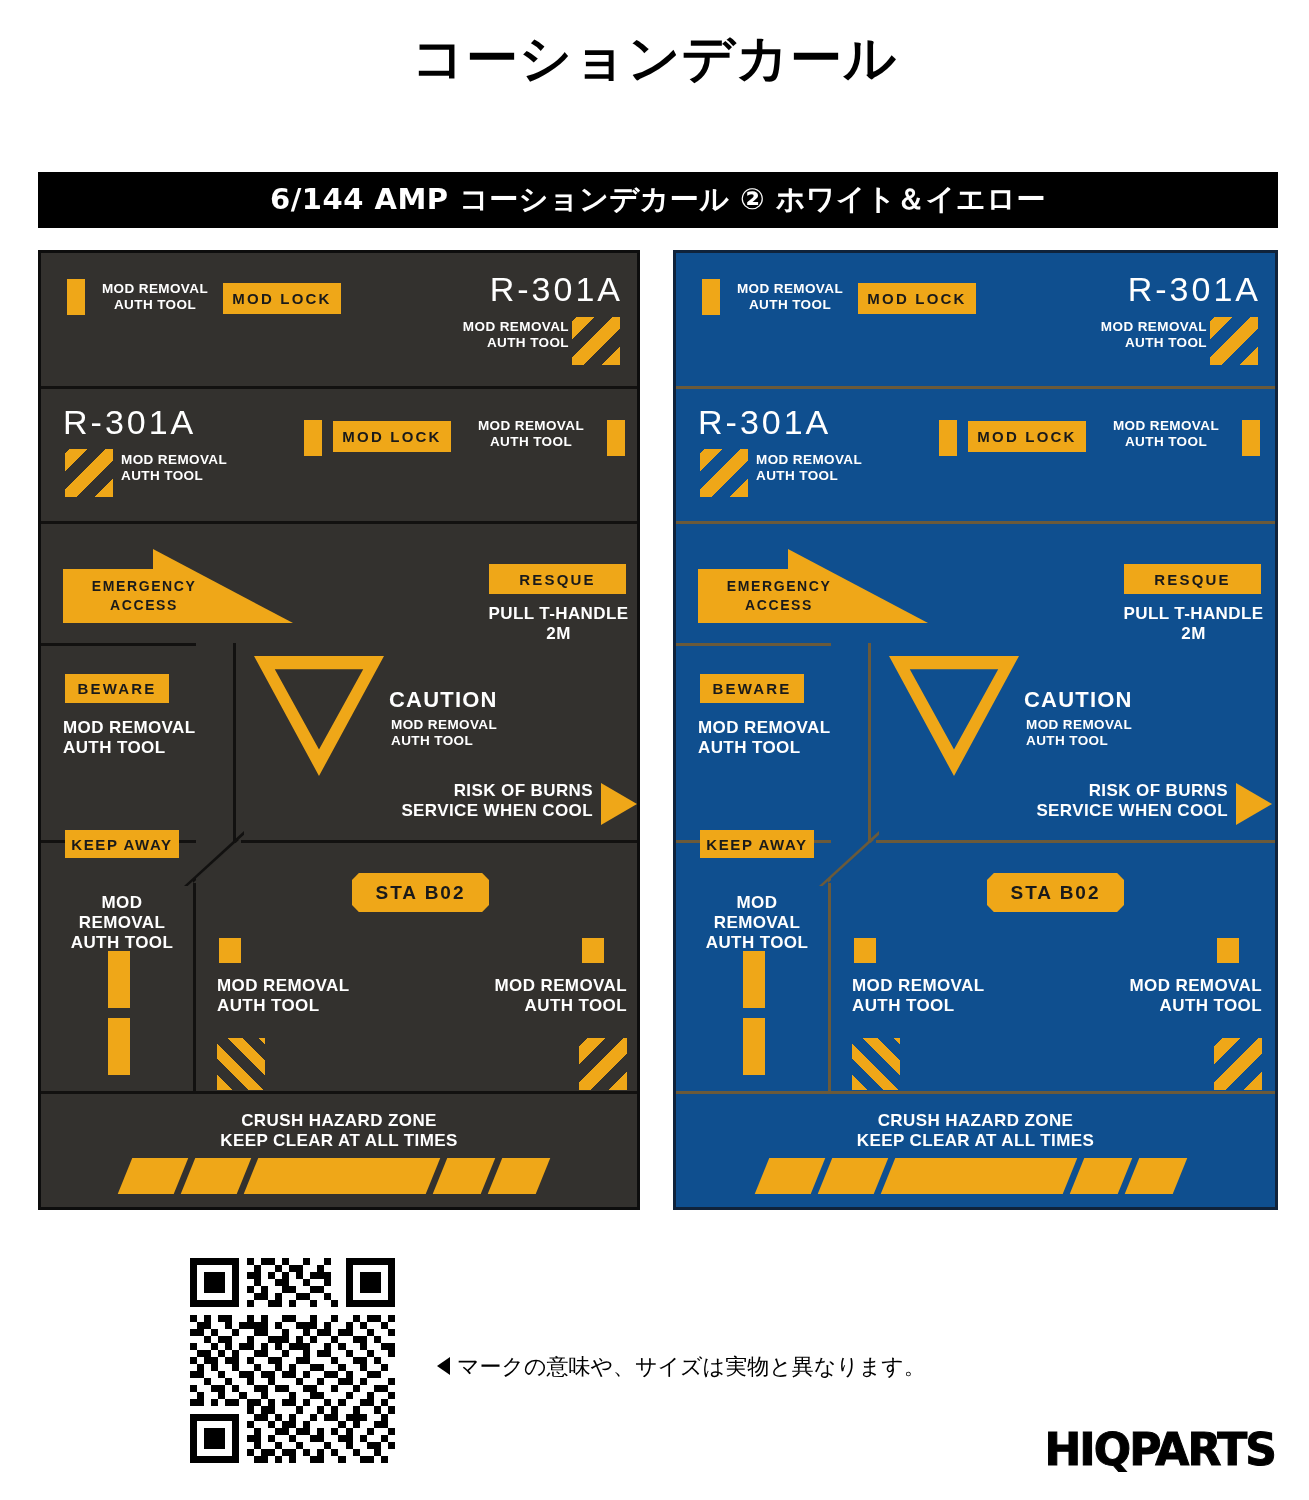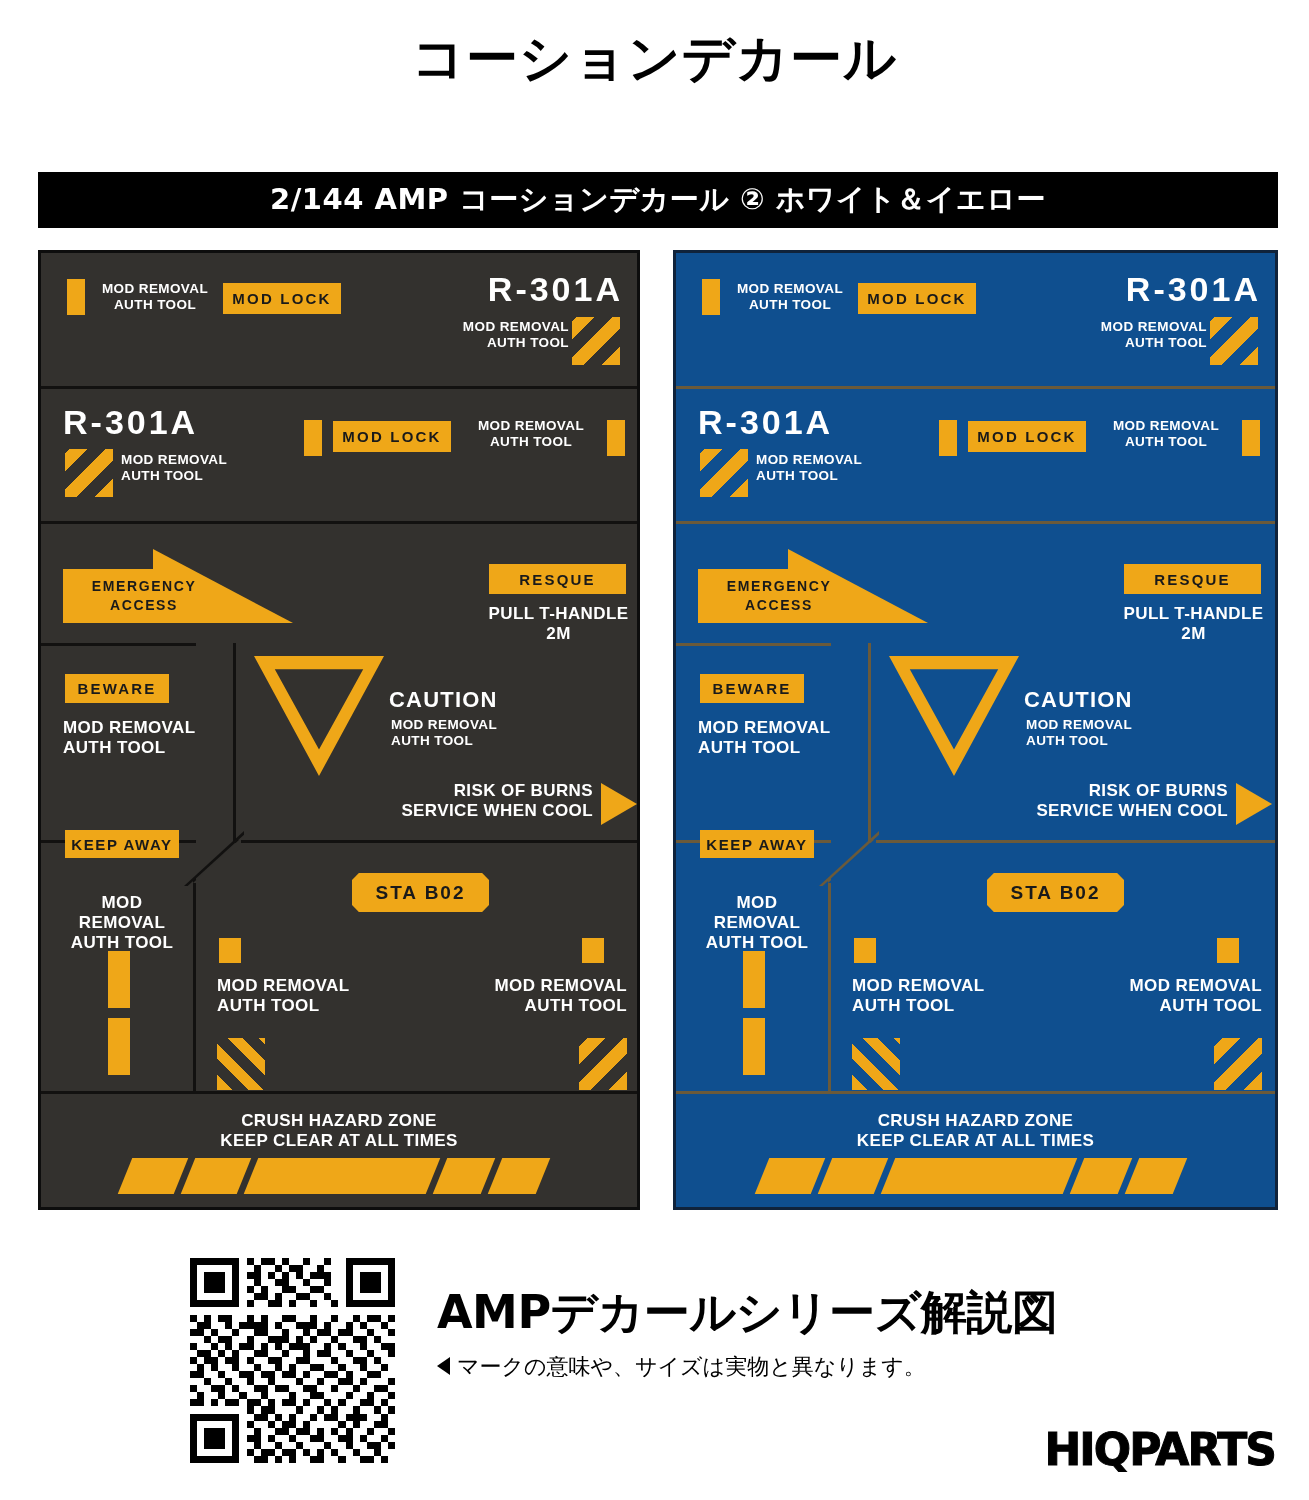--- a/index.html
+++ b/index.html
@@ -65,21 +65,21 @@
     position: absolute;
     color: #fff;
     font-family: "Liberation Sans", sans-serif;
     font-weight: bold;
     letter-spacing: 0.4px;
     line-height: 1.18;
     white-space: pre-line;
   }
   .txt.sm  { font-size: 13.5px; }
   .txt.md  { font-size: 17px; }
-  .txt.big { font-size: 34px; letter-spacing: 3px; font-weight: bold; }
+  .txt.big { font-size: 34px; letter-spacing: 3px; font-weight: normal; }
   .txt.cap { font-size: 22px; letter-spacing: 1.2px; }
   .txt.ctr { text-align: center; }
   .txt.rt  { text-align: right; }
 
   .chip {
     position: absolute;
     background: #efa718;
     color: #1a1a1a;
     font-family: "Liberation Sans", sans-serif;
     font-weight: bold;
@@ -182,21 +182,21 @@
   }
 </style>
 </head>
 <body>
 
 <div id="root">
 
   <div class="page-title">コーションデカール</div>
 
   <div class="product-bar">
-    <span class="product-bar-text">2/144 AMP コーションデカール ② ホワイト＆イエロー</span>
+    <span class="product-bar-text">6/144 AMP コーションデカール ② ホワイト＆イエロー</span>
   </div>
 
   <div class="sheet dark">
 
     <div class="rule" style="top:133px"></div>
     <div class="rule" style="top:268px"></div>
     <div class="rule" style="top:390px; left:0; width:155px;"></div>
     <div class="rule" style="top:587px; left:0; width:155px;"></div>
     <div class="rule" style="top:838px"></div>
     <div class="rule" style="top:587px; left:195px; width:407px;"></div>
@@ -584,18 +584,17 @@
       <rect x="9" y="28" width="2" height="1"></rect>
         <rect x="12" y="28" width="1" height="1"></rect>
         <rect x="14" y="28" width="1" height="1"></rect>
         <rect x="17" y="28" width="2" height="1"></rect>
         <rect x="21" y="28" width="1" height="1"></rect>
         <rect x="24" y="28" width="2" height="1"></rect>
         <rect x="27" y="28" width="1" height="1"></rect>
     </g>
   </svg>
 
-  <div class="footer-title">AMPデカールシリーズ解説図</div>
   <div class="footer-tri"></div>
   <div class="footer-sub" style="left:457px;">マークの意味や、サイズは実物と異なります。</div>
   <div class="brand">HIQPARTS</div>
 
 </div>
 
 </body></html>

